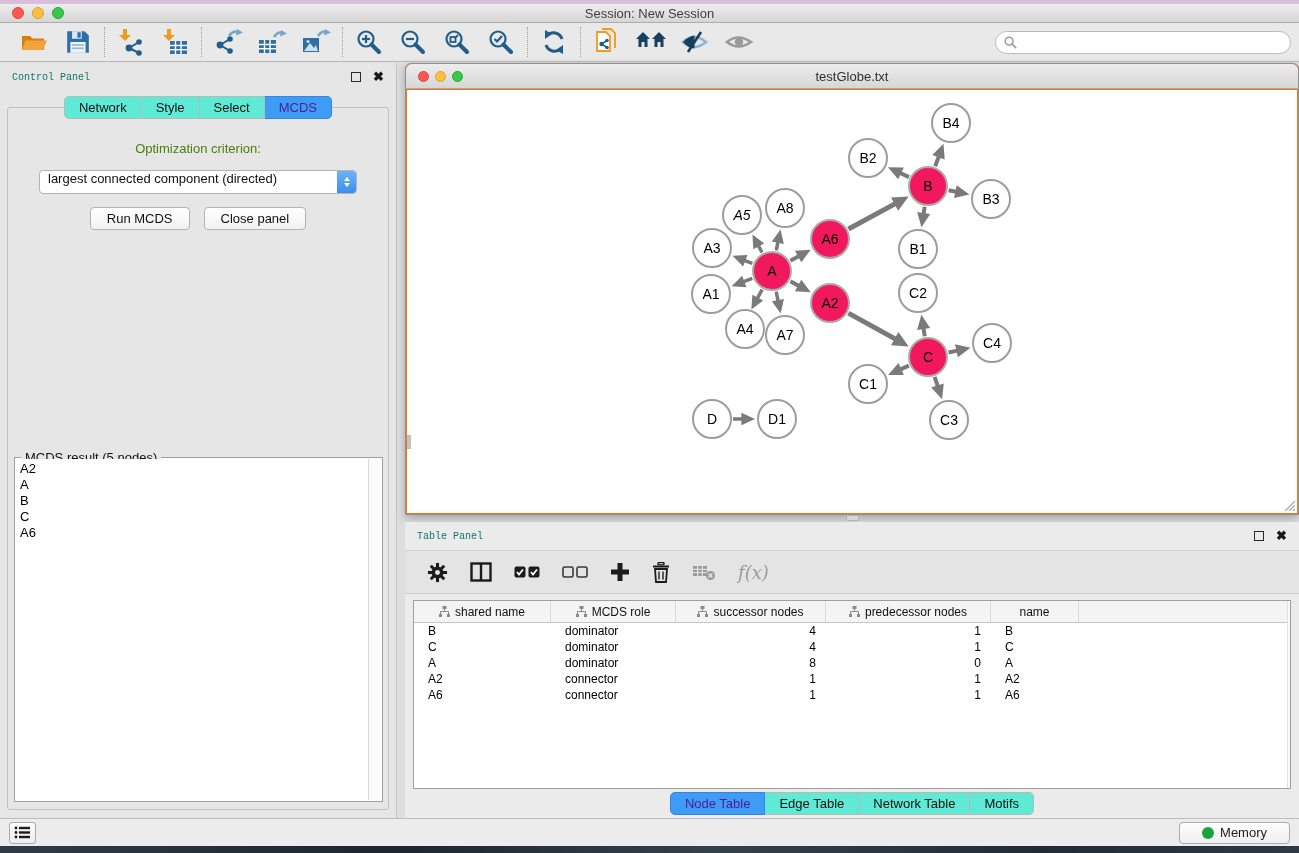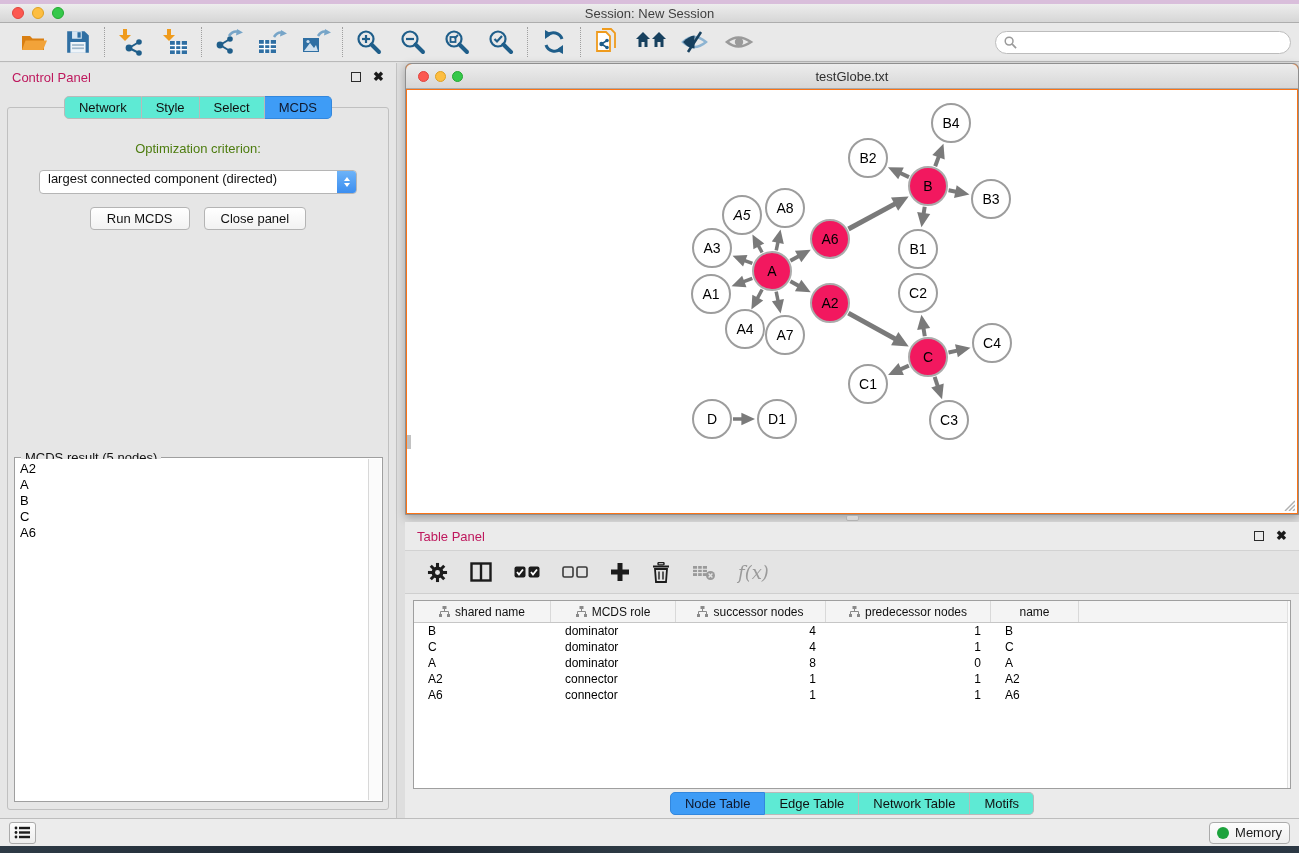--- a/index.html
+++ b/index.html
@@ -24,31 +24,31 @@
   .search-wrap { margin-left:auto; }
   .search-field { width:296px; height:23px; border:1px solid #bcbcbc; border-radius:12px; background:#fff; display:flex; align-items:center; padding:0 8px; }
   .search-field input { border:none; outline:none; flex:1; font-size:12px; margin-left:5px; font-family:"Liberation Sans",sans-serif; background:transparent; }
 
   
   .main { position:absolute; left:0; top:63px; width:1299px; height:755px; background:#dedede; }
 
   
   .control-panel { position:absolute; left:0; top:0; width:397px; height:755px; background:#e6e6e6; border-right:1px solid #c3c3c3; }
   .panel-header { height:28px; display:flex; align-items:center; padding:0 12px; }
-  .panel-header .ph-title { font-size:13px; color:#be185d; }
+  .panel-header .ph-title { font-size:10px; color:#0f766e;font-family:Liberation Mono, monospace; }
   .ph-icons { margin-left:auto; display:flex; gap:12px; align-items:center; }
   .float-icon { width:10px; height:10px; border:1.6px solid #2b2b2b; display:inline-block; }
   .close-icon { font-size:13px; font-weight:bold; color:#1a1a1a; line-height:10px; cursor:pointer; }
   .tab-content-border { position:absolute; left:7px; right:7px; top:44px; bottom:8px; border:1px solid #c0c0c0; border-radius:3px; background:#e6e6e6; }
 
   .seg-tabs { position:absolute; top:33px; left:0; right:0; display:flex; justify-content:center; z-index:3; }
   .seg { background:#5eead4; border:1px solid #b9b9b9; border-left:none; padding:3px 14px; font-size:13px; cursor:pointer; color:#111; }
   .seg:first-child { border-left:1px solid #b9b9b9; border-radius:5px 0 0 5px; }
   .seg:last-child { border-radius:0 5px 5px 0; }
-  .seg.active { background:#3e9cf6; border-color:#3387dd; color:#0f172a; }
+  .seg.active { background:#3e9cf6; border-color:#3387dd; color:#4c1d95; }
 
   .cp-content { position:absolute; left:8px; right:8px; top:56px; }
   .opt-label { text-align:center; margin-top:22px; font-size:13px; color:#4d7c0f; }
   .combo { margin:14px auto 0; width:318px; height:24px; background:#fff; border:1px solid #b5b5b5; border-radius:4px; display:flex; position:relative; cursor:pointer; }
   .combo .combo-text { flex:1; padding-left:8px; font-size:13px; color:#111; white-space:nowrap; }
   .combo .stepper { width:19px; height:22px; background:linear-gradient(#6db3f8,#3c8ef0); border-radius:0 3px 3px 0; display:flex; flex-direction:column; align-items:center; justify-content:center; gap:2px; }
   .tri-up { width:0; height:0; border-left:3.5px solid transparent; border-right:3.5px solid transparent; border-bottom:4px solid #fff; }
   .tri-down { width:0; height:0; border-left:3.5px solid transparent; border-right:3.5px solid transparent; border-top:4px solid #fff; }
   .btn-row { display:flex; justify-content:center; gap:14px; margin-top:13px; }
   .mac-btn { background:linear-gradient(#ffffff,#f2f2f2); border:1px solid #b4b4b4; border-radius:4px; padding:3px 16px; font-size:13px; color:#111; cursor:pointer; font-family:"Liberation Sans",sans-serif; }
@@ -89,21 +89,21 @@
   .nt-td { font-size:12px; color:#000; line-height:16px; white-space:nowrap; overflow:hidden; }
   .nt-td.left { text-align:left; padding-left:14px; }
   .nt-td.right { text-align:right; padding-right:10px; }
   .nt-scroll { position:absolute; top:0; bottom:0; right:0; width:3px; border-left:1px solid #e0e0e0; background:#fafafa; }
 
   .table-tabs { position:absolute; left:0; right:0; top:270px; display:flex; justify-content:center; }
 
   
   .statusbar { position:absolute; left:0; top:818px; width:1299px; height:28px; background:#ececec; border-top:1px solid #bdbdbd; display:flex; align-items:center; padding:0 9px; }
   .list-btn { width:27px; height:22px; background:linear-gradient(#fdfdfd,#ededed); border:1px solid #ababab; border-radius:3px; display:flex; align-items:center; justify-content:center; cursor:pointer; }
-  .memory-btn { margin-left:auto; height:22px; background:linear-gradient(#fdfdfd,#efefef); border:1px solid #ababab; border-radius:4px; display:flex; align-items:center; gap:6px; padding:0 7px; font-size:13px; cursor:pointer; }
+  .memory-btn { margin-left:auto; height:22px; background:linear-gradient(#fdfdfd,#efefef); border:1px solid #ababab; border-radius:4px; display:flex; align-items:center; gap:6px; padding:0 22px; font-size:13px; cursor:pointer; }
   .mem-dot { width:12px; height:12px; border-radius:50%; background:#1ca23c; }
   .desktop-strip { position:absolute; left:0; top:846px; width:1299px; height:7px; background:linear-gradient(90deg,#2e3b46,#1c2530 30%,#33414b 55%,#202b36 80%,#2c3844); }
 </style>
 </head>
 <body>
 
 <div class="menubar-strip"></div>
 <div class="titlebar">
   <div class="lights">
     <div class="light red"></div>

